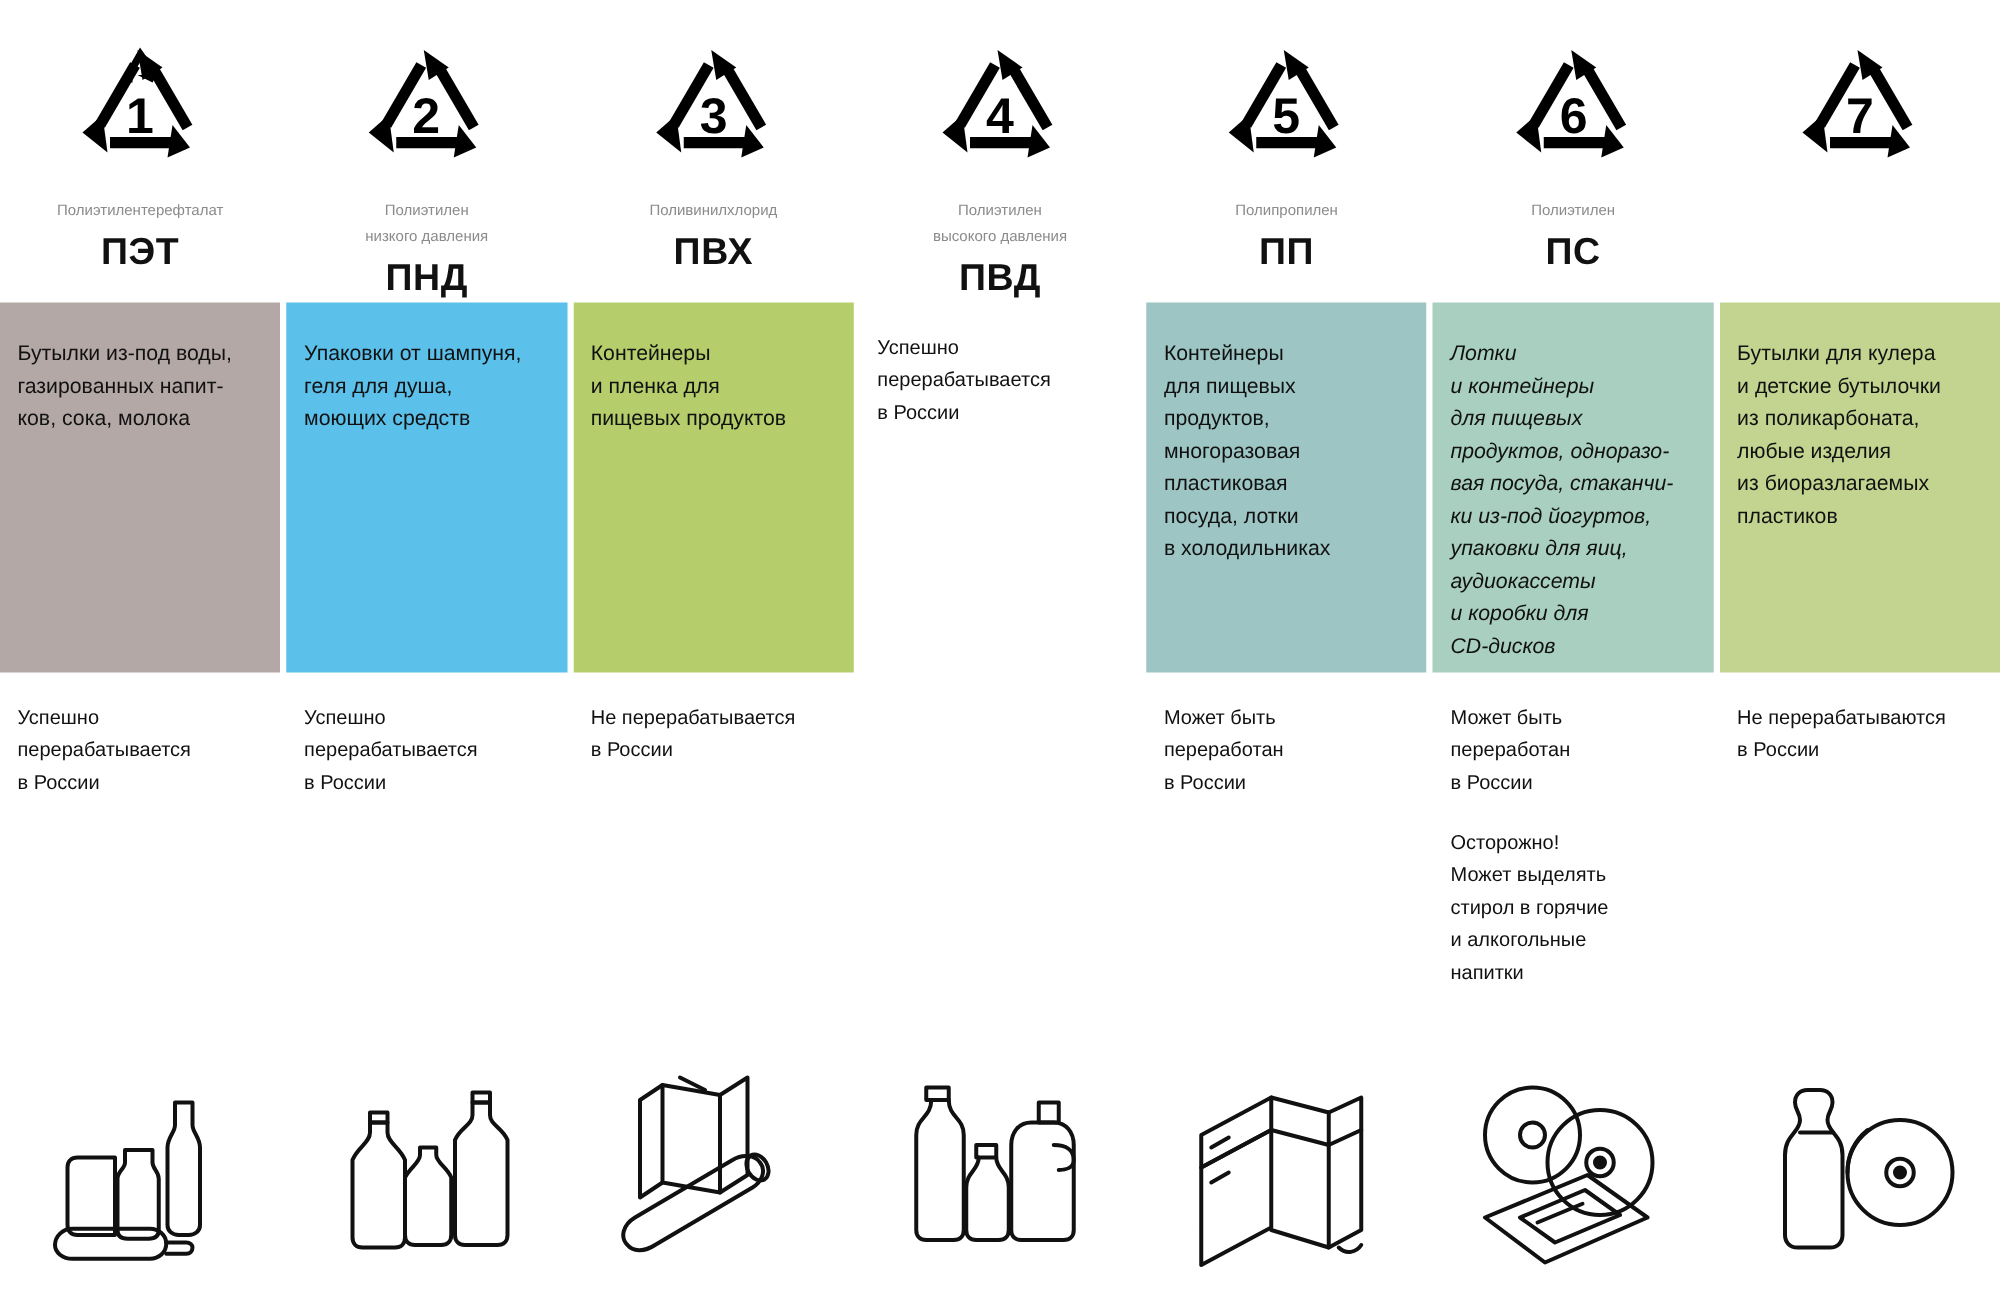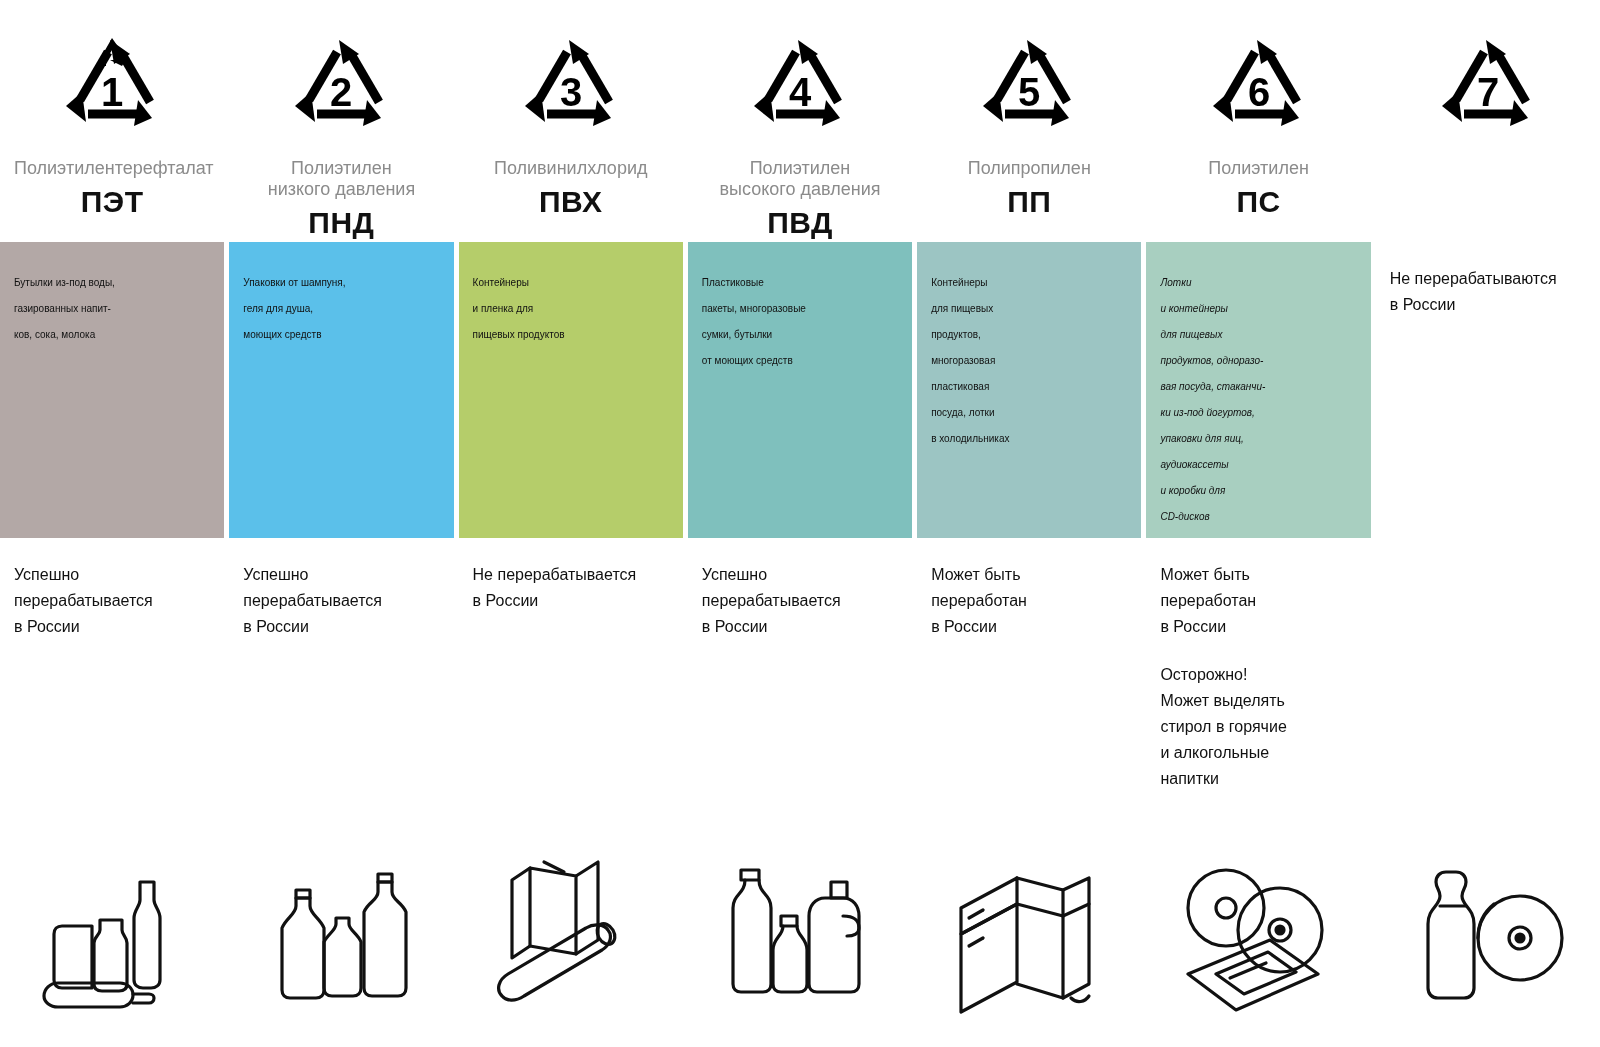--- a/index.html
+++ b/index.html
@@ -42,21 +42,21 @@
   }
   .symbol {
     width: 100%;
     display: flex;
     justify-content: center;
     height: 118px;
   }
   .symbol svg { display: block; }
   .full-name {
     margin-top: 10px;
-    font-size: 18px;
+    font-size: 12px;
     line-height: 21px;
     color: #8b8b8b;
     width: 100%;
     text-align: center;
     white-space: pre-line;
   }
   .abbr {
     margin-top: 6px;
     width: 100%;
     text-align: center;
@@ -64,21 +64,21 @@
     font-weight: bold;
     letter-spacing: 0.5px;
     color: #111111;
   }
 
   
   .band {
     height: 296px;
     box-sizing: border-box;
     padding: 28px 14px 10px 14px;
-    font-size: 10px;
+    font-size: 17px;
     line-height: 26px;
     color: #111111;
     white-space: pre-line;
   }
 
   
   .notes {
     box-sizing: border-box;
     padding: 24px 14px 0 14px;
     font-size: 16px;
@@ -233,24 +233,20 @@
           <polygon points="58,10 78,24 62,34" fill="#000"></polygon>
           <polygon points="30,62 34,92 14,76" fill="#000"></polygon>
           <polygon points="100,88 82,96 86,70" fill="#000"></polygon>
           <text x="60" y="76" font-family="'Liberation Sans',sans-serif" font-size="40" font-weight="bold" text-anchor="middle" fill="#000">4</text>
         </svg>
       </div>
       <div class="full-name">Полиэтилен
 высокого давления</div>
       <div class="abbr">ПВД</div>
     </div>
-    <div class="band" style="background: rgb(127, 192, 189);">Пластиковые
-пакеты, многоразовые
-сумки, бутылки
-от моющих средств</div>
     <div class="notes">
       <div class="note-block">Успешно
 перерабатывается
 в России</div>
     </div>
     <div class="illustration">
       <svg width="185" height="175" viewBox="0 0 185 175" fill="none" stroke="#111" stroke-width="3.2" stroke-linejoin="round" stroke-linecap="round">
         <path d="M34 24 h18 v10 h-18 z"></path>
         <path d="M38 34 c0 14-12 14-12 28 v76 c0 5 3 8 8 8 h22 c5 0 8-3 8-8 V62 c0-14-12-14-12-28"></path>
         <path d="M74 70 h16 v10 h-16 z"></path>
@@ -369,20 +365,26 @@
             <path d="M98 72 L70 24"></path>
           </g>
           <polygon points="58,10 78,24 62,34" fill="#000"></polygon>
           <polygon points="30,62 34,92 14,76" fill="#000"></polygon>
           <polygon points="100,88 82,96 86,70" fill="#000"></polygon>
           <text x="60" y="76" font-family="'Liberation Sans',sans-serif" font-size="40" font-weight="bold" text-anchor="middle" fill="#000">7</text>
         </svg>
       </div>
       <div class="abbr"></div>
     </div>
+    <div class="band" style="background: rgb(195, 212, 144);">Бутылки для кулера
+и детские бутылочки
+из поликарбоната,
+любые изделия
+из биоразлагаемых
+пластиков</div>
     <div class="notes">
       <div class="note-block">Не перерабатываются
 в России</div>
     </div>
     <div class="illustration">
       <svg width="180" height="175" viewBox="0 0 180 175" fill="none" stroke="#111" stroke-width="3.2" stroke-linejoin="round" stroke-linecap="round">
         <path d="M58 26 c6 0 10 4 10 10 0 6-4 8-4 14 0 10 12 12 12 28 v64 c0 6-4 10-10 10 H40 c-6 0-10-4-10-10 V78 c0-16 12-18 12-28 0-6-4-8-4-14 0-6 4-10 10-10 z"></path>
         <path d="M42 60 h26"></path>
         <circle cx="122" cy="92" r="42"></circle>
         <circle cx="122" cy="92" r="11"></circle>

